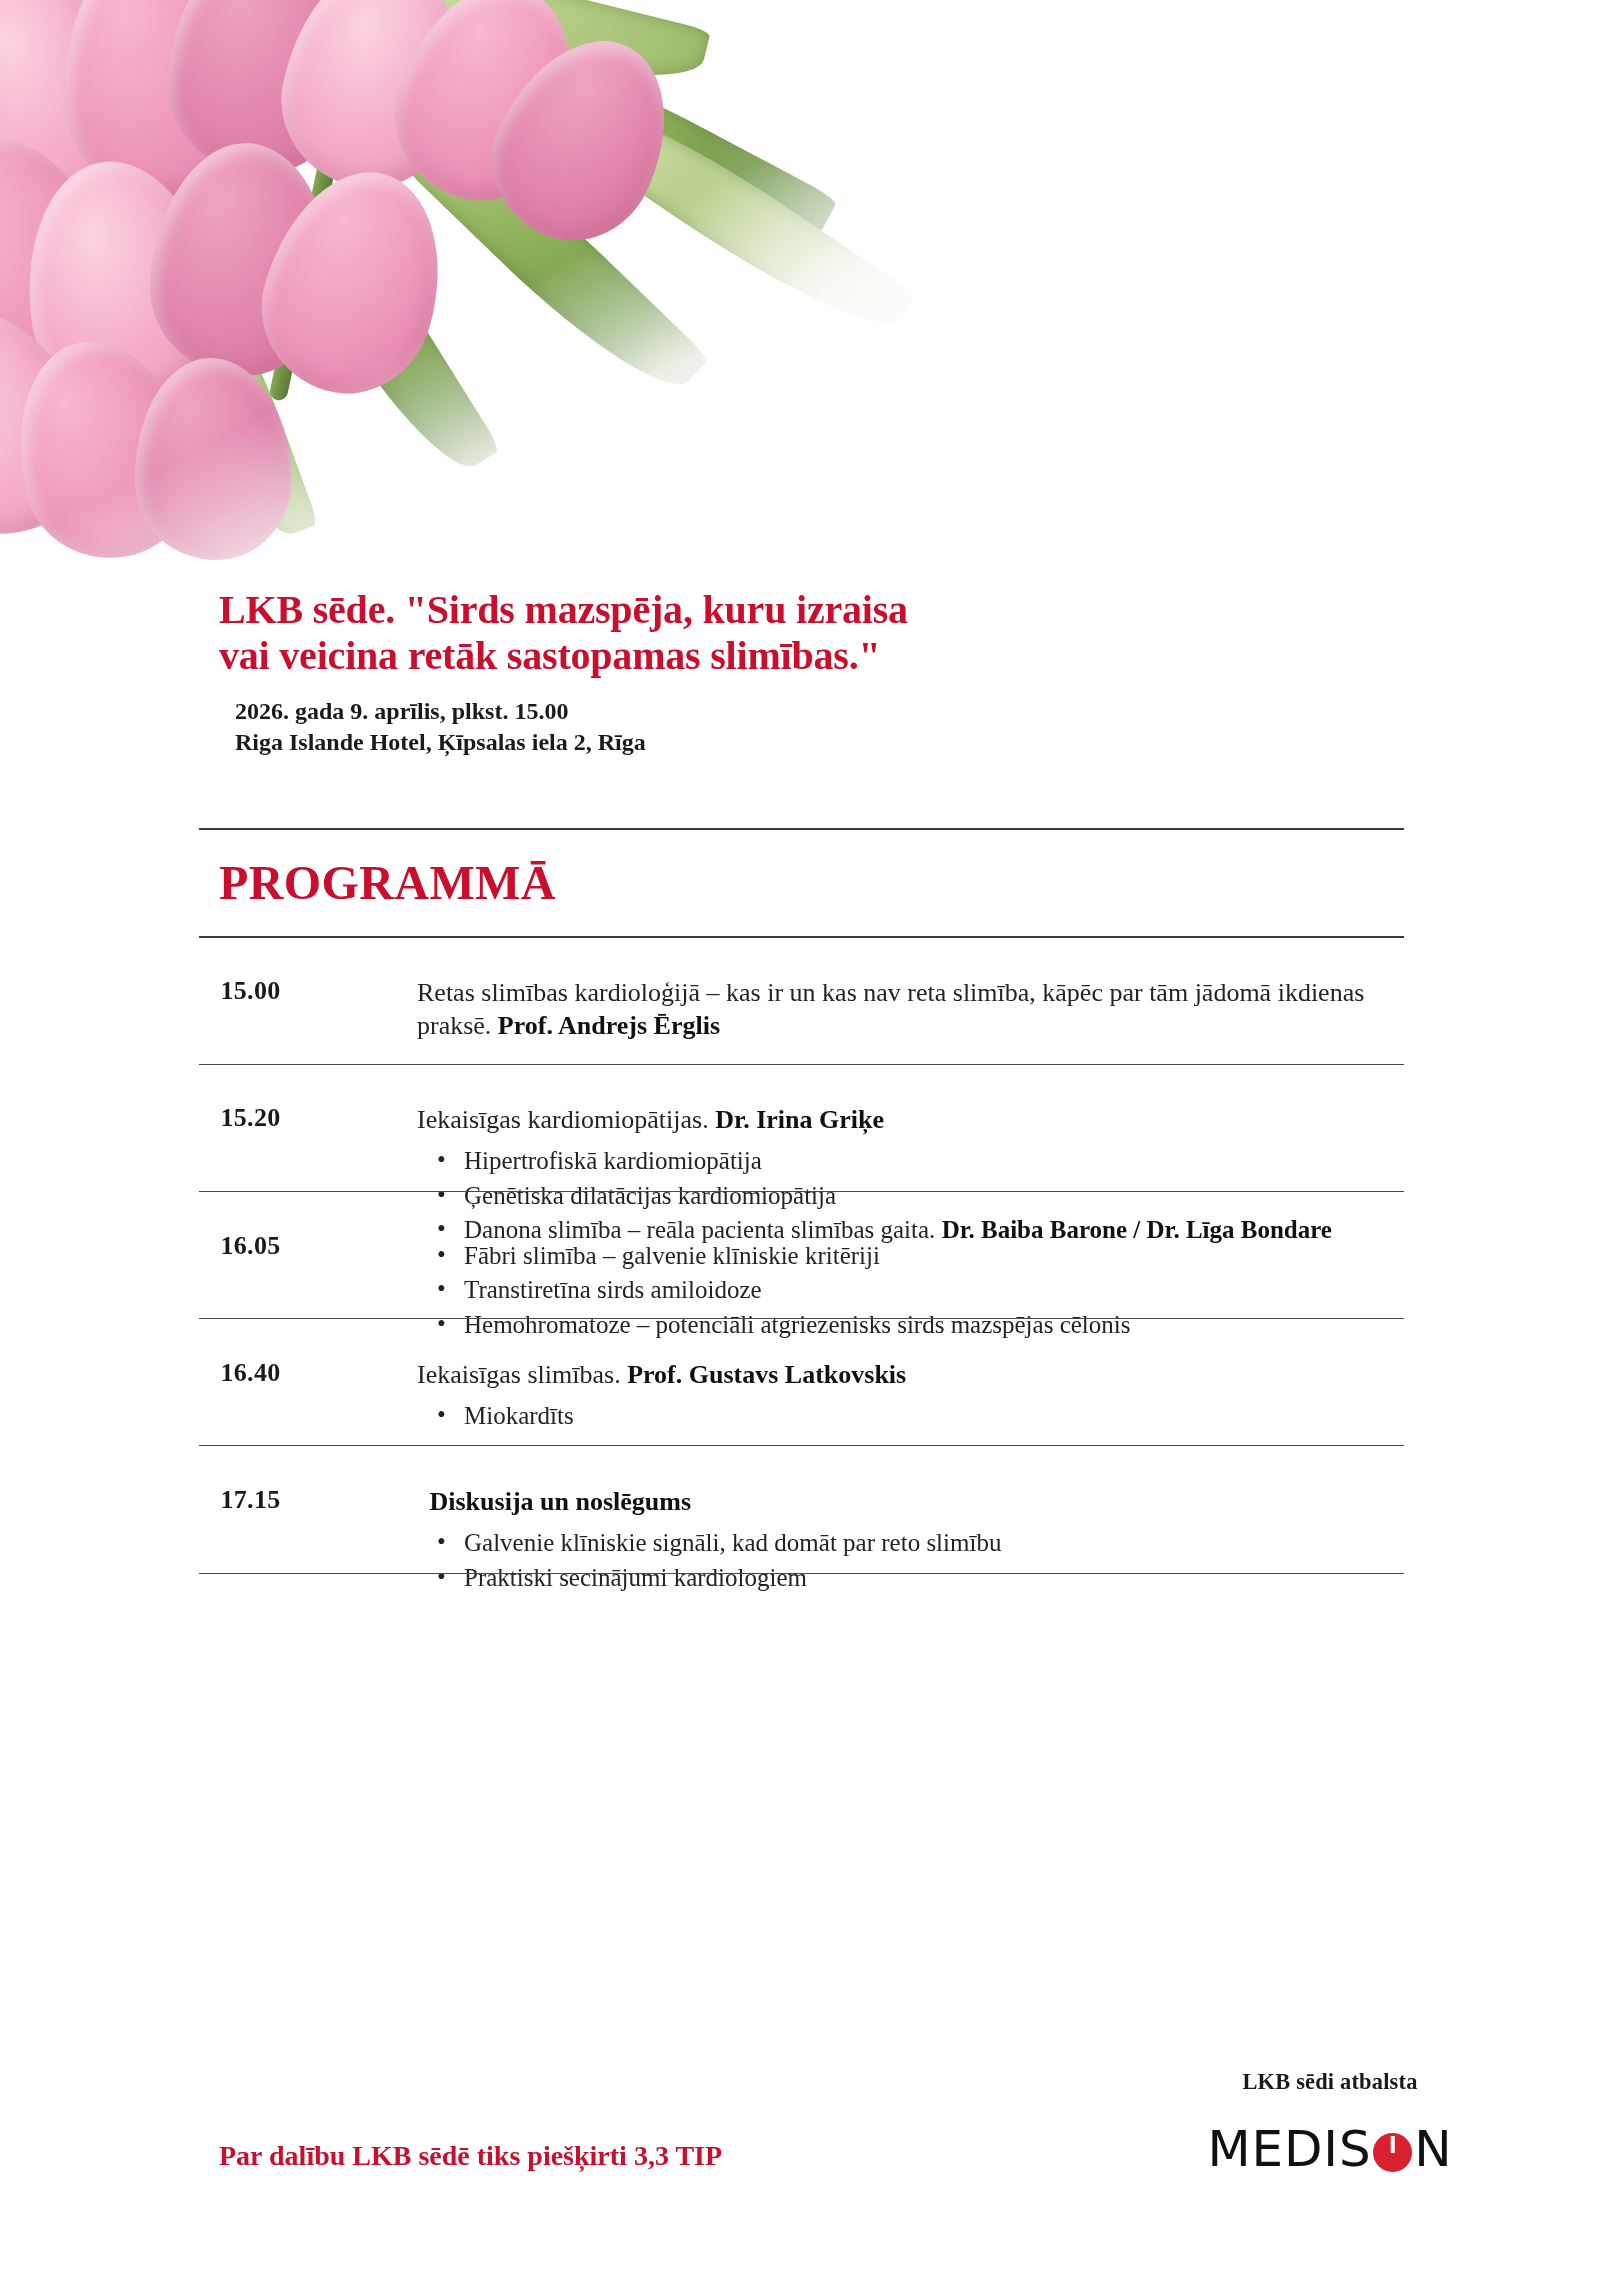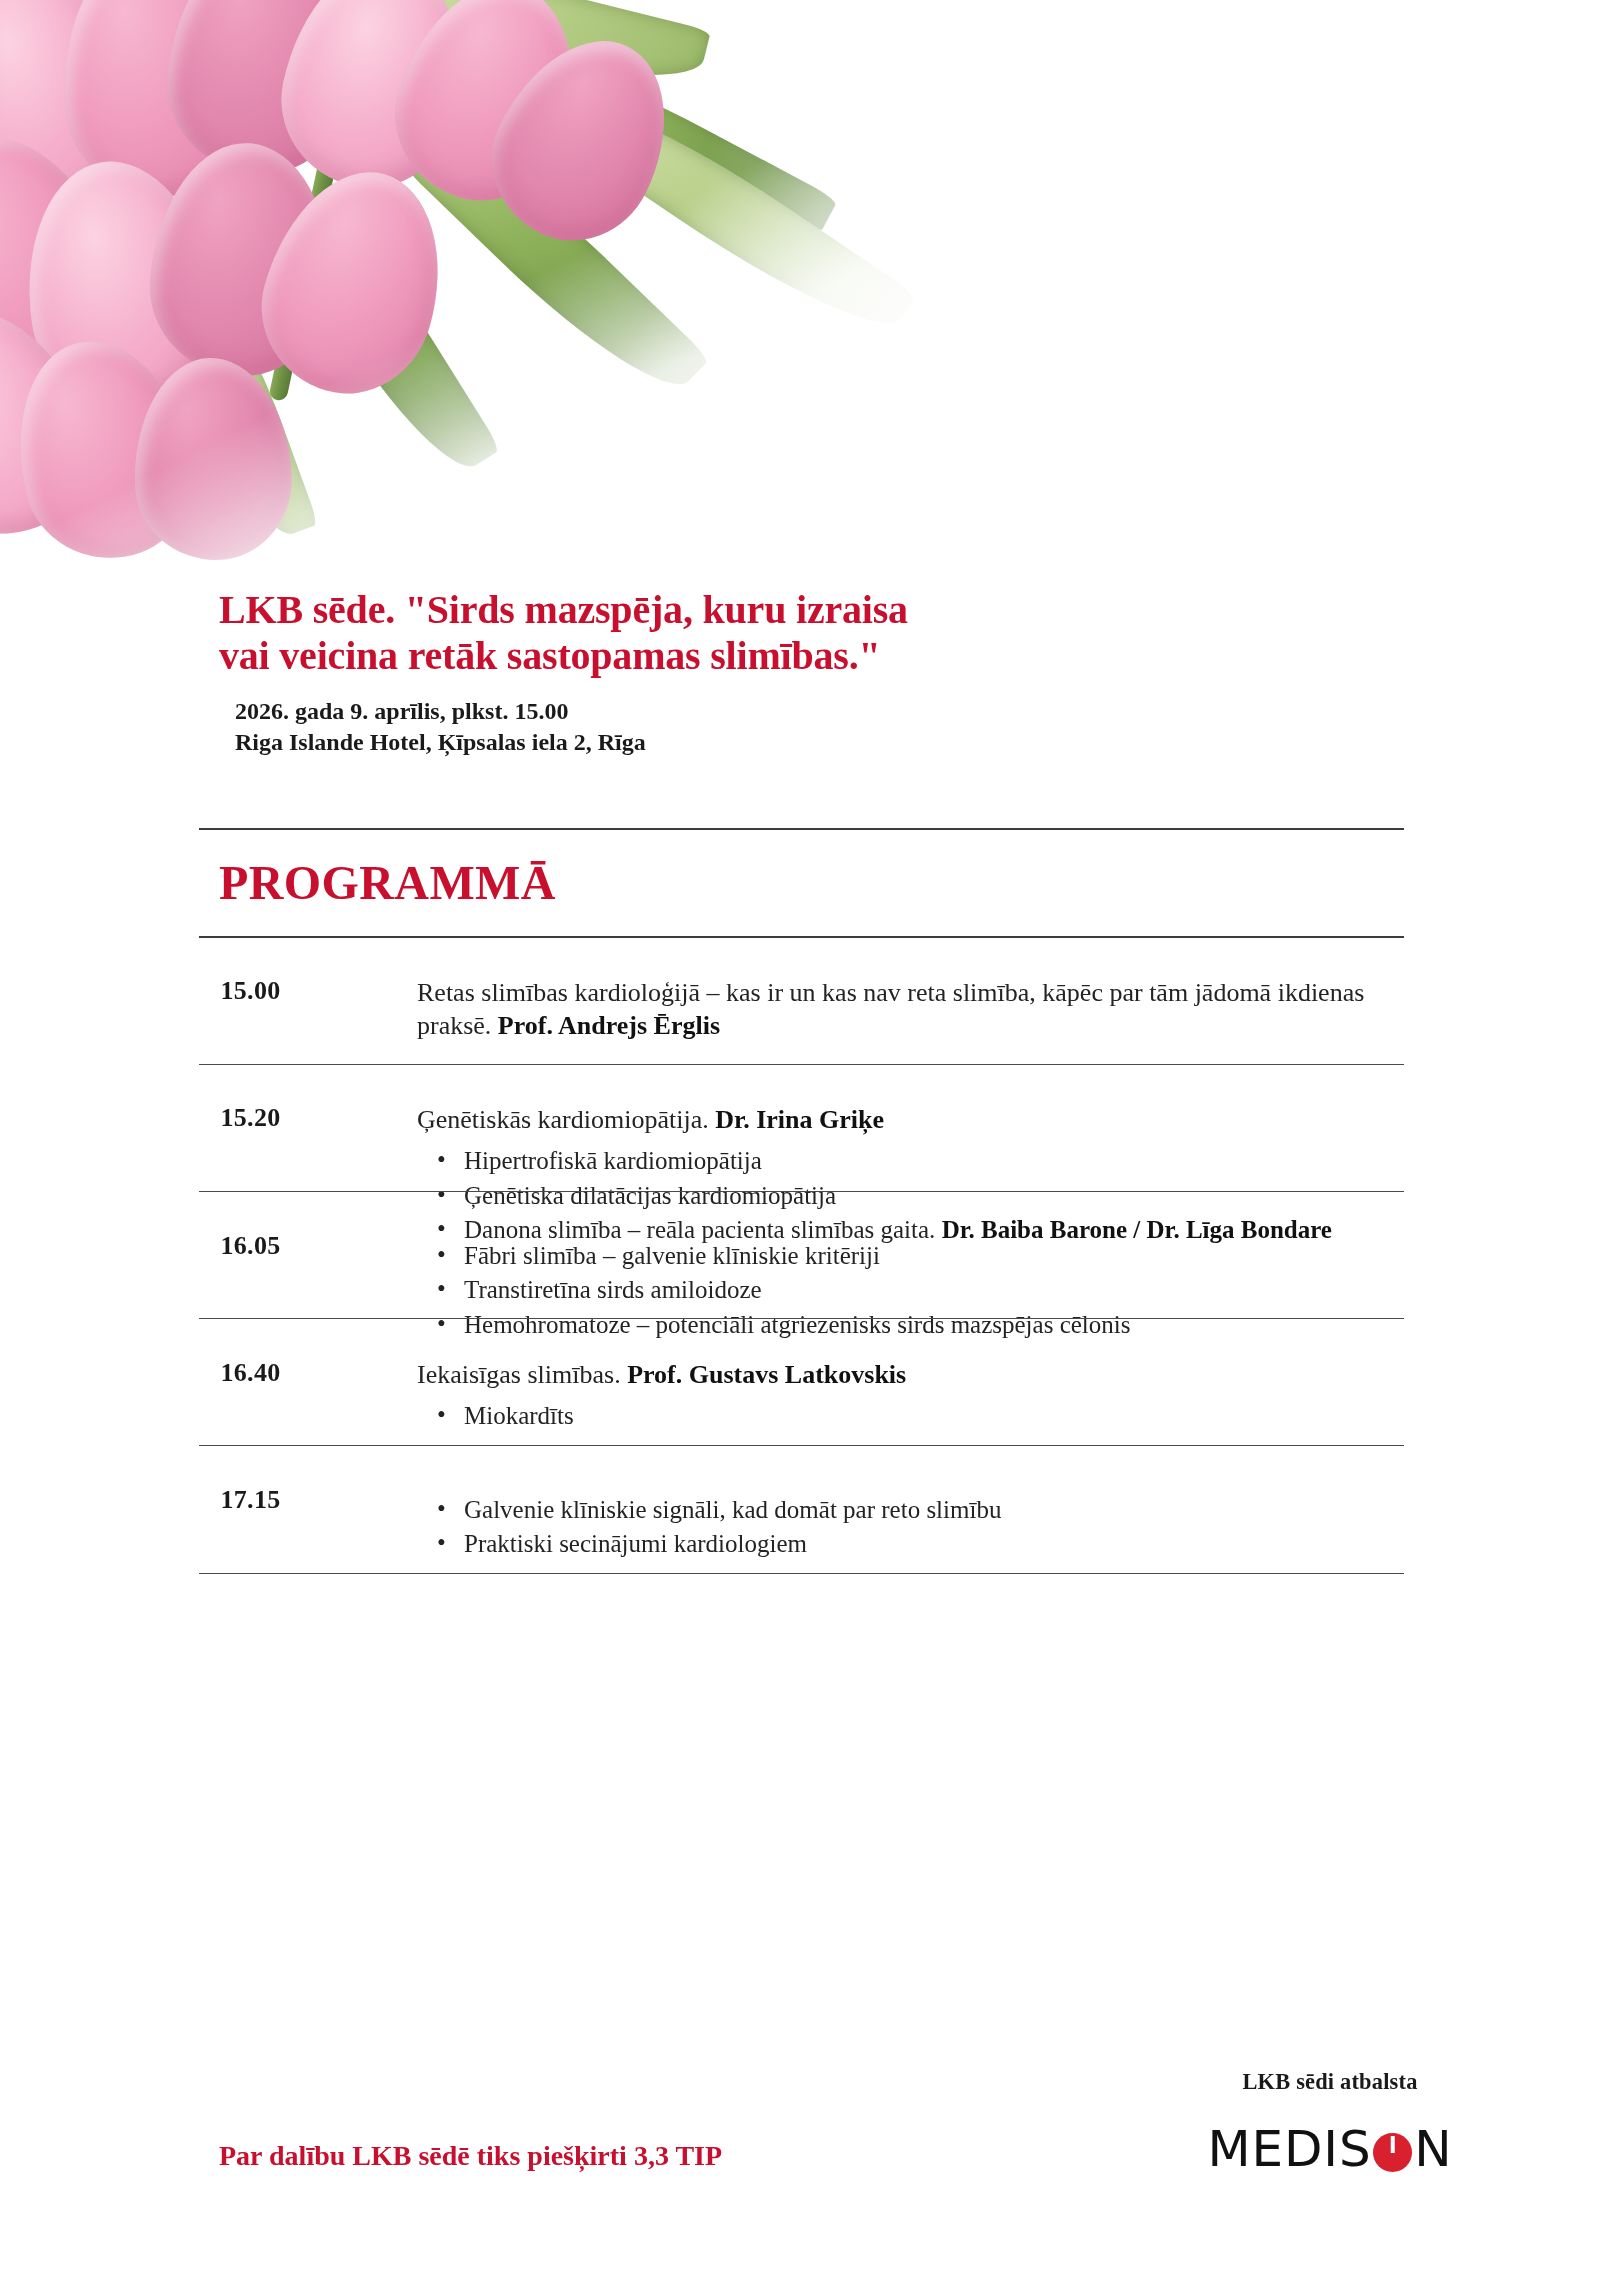--- a/index.html
+++ b/index.html
@@ -287,21 +287,21 @@
       <div class="row" style="top: 976px;">
         <div class="time">15.00</div>
         <div class="body">
           <div class="lead"><span>Retas slimības kardioloģijā – kas ir un kas nav reta slimība, kāpēc par tām jādomā ikdienas praksē. </span><b>Prof. Andrejs Ērglis</b></div>
         </div>
       </div>
       <div class="rule thin" style="top: 1064px; left: 199px; width: 1205px; position: absolute;"></div>
       <div class="row" style="top: 1103px;">
         <div class="time">15.20</div>
         <div class="body">
-          <div class="lead"><span>Ģenētiskās kardiomiopātija. </span><b>Dr. Irina Griķe</b></div>
+          <div class="lead"><span>Iekaisīgas kardiomiopātijas. </span><b>Dr. Irina Griķe</b></div>
           <ul class="bullets">
             <li><span>Hipertrofiskā kardiomiopātija</span></li>
             <li><span>Ģenētiska dilatācijas kardiomiopātija</span></li>
             <li><span>Danona slimība – reāla pacienta slimības gaita. </span><b>Dr. Baiba Barone / Dr. Līga Bondare</b></li>
           </ul>
         </div>
       </div>
       <div class="rule thin" style="top: 1191px; left: 199px; width: 1205px; position: absolute;"></div>
       <div class="row" style="top: 1231px;">
         <div class="time">16.05</div>
@@ -320,20 +320,21 @@
           <div class="lead"><span>Iekaisīgas slimības. </span><b>Prof. Gustavs Latkovskis</b></div>
           <ul class="bullets">
             <li><span>Miokardīts</span></li>
           </ul>
         </div>
       </div>
       <div class="rule thin" style="top: 1445px; left: 199px; width: 1205px; position: absolute;"></div>
       <div class="row discussion" style="top: 1485px;">
         <div class="time">17.15</div>
         <div class="body">
+          <div class="lead"><span></span><b>Diskusija un noslēgums</b></div>
           <ul class="bullets">
             <li><span>Galvenie klīniskie signāli, kad domāt par reto slimību</span></li>
             <li><span>Praktiski secinājumi kardiologiem</span></li>
           </ul>
         </div>
       </div>
       <div class="rule thin" style="top: 1573px; left: 199px; width: 1205px; position: absolute;"></div>
     </div>
 
   <div class="footer-note">Par dalību LKB sēdē tiks piešķirti 3,3 TIP</div>

